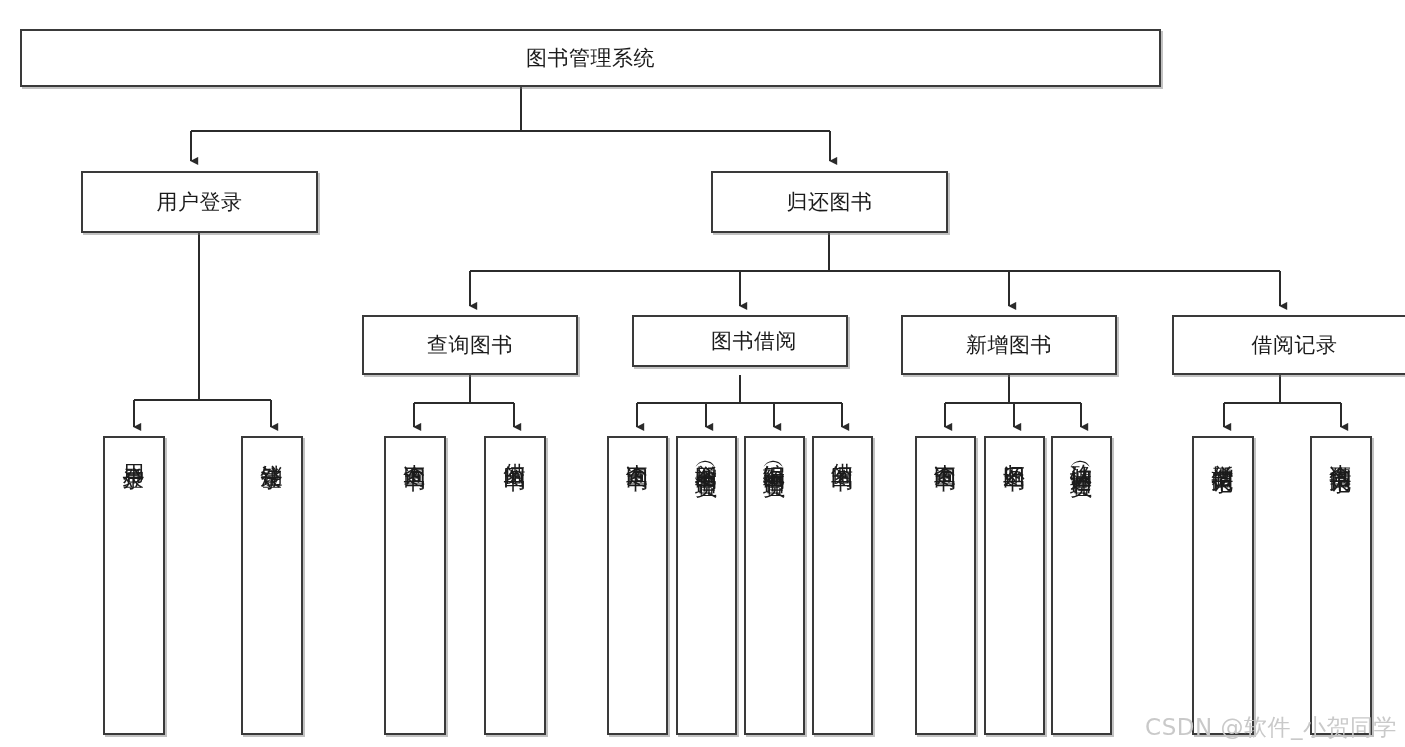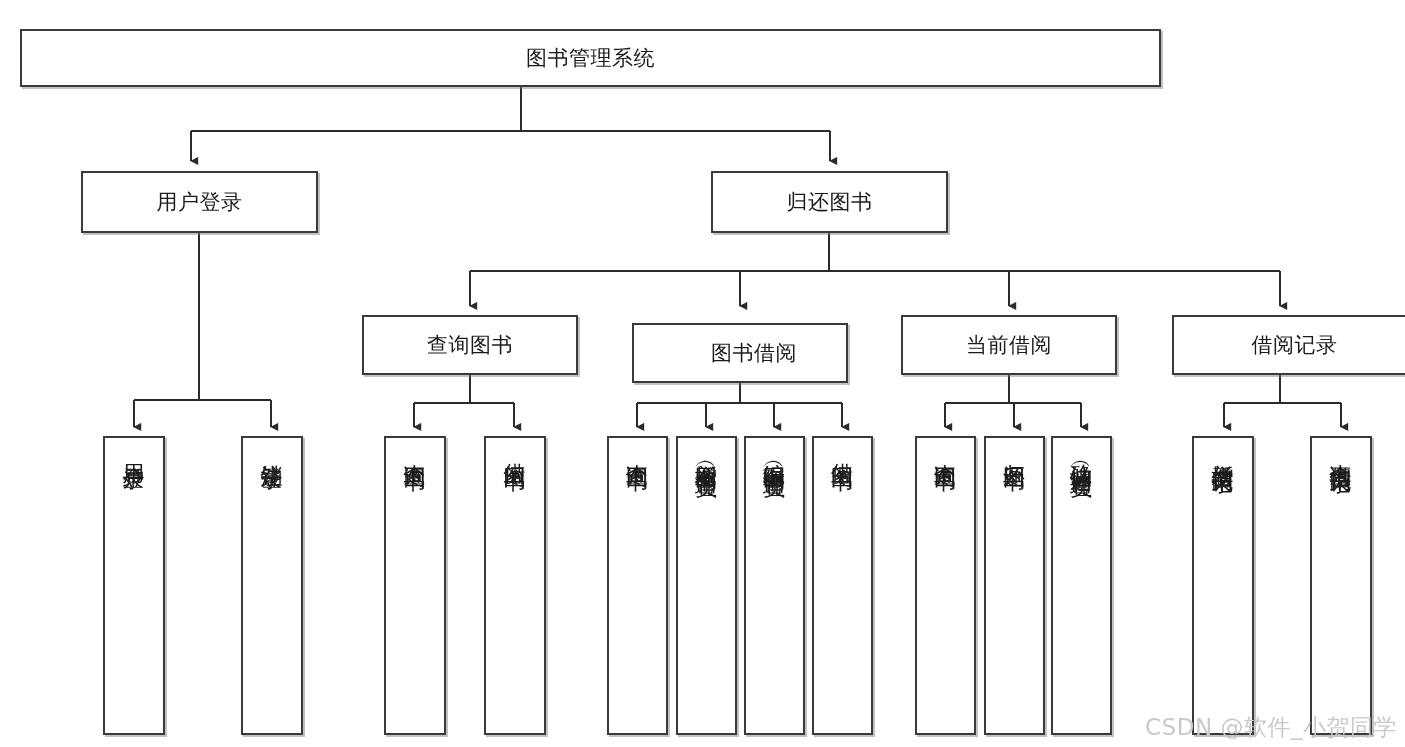--- a/index.html
+++ b/index.html
@@ -133,25 +133,25 @@
   <div class="node" style="left:81px; top:171px; width:237px; height:62px;">
     <span class="node-label">用户登录</span>
   </div>
   <div class="node" style="left:711px; top:171px; width:237px; height:62px;">
     <span class="node-label">归还图书</span>
   </div>
 
   <div class="node" style="left:362px; top:315px; width:216px; height:60px;">
     <span class="node-label">查询图书</span>
   </div>
-  <div class="node" style="left:632px; top:323px; width:216px; height:60px;padding-left:28px;">
+  <div class="node" style="left:632px; top:315px; width:216px; height:52px;padding-left:28px;">
     <span class="node-label">图书借阅</span>
   </div>
   <div class="node" style="left:901px; top:315px; width:216px; height:60px;">
-    <span class="node-label">当前借阅</span>
+    <span class="node-label">新增图书</span>
   </div>
   <div class="node" style="left:1172px; top:315px; width:245px; height:60px;">
     <span class="node-label">借阅记录</span>
   </div>
 
   <div class="node vertical" style="left:103px; top:436px; width:62px; height:299px;">
     <span class="node-label">用户登录</span>
   </div>
   <div class="node vertical" style="left:241px; top:436px; width:62px; height:299px;">
     <span class="node-label">注销登录</span>

